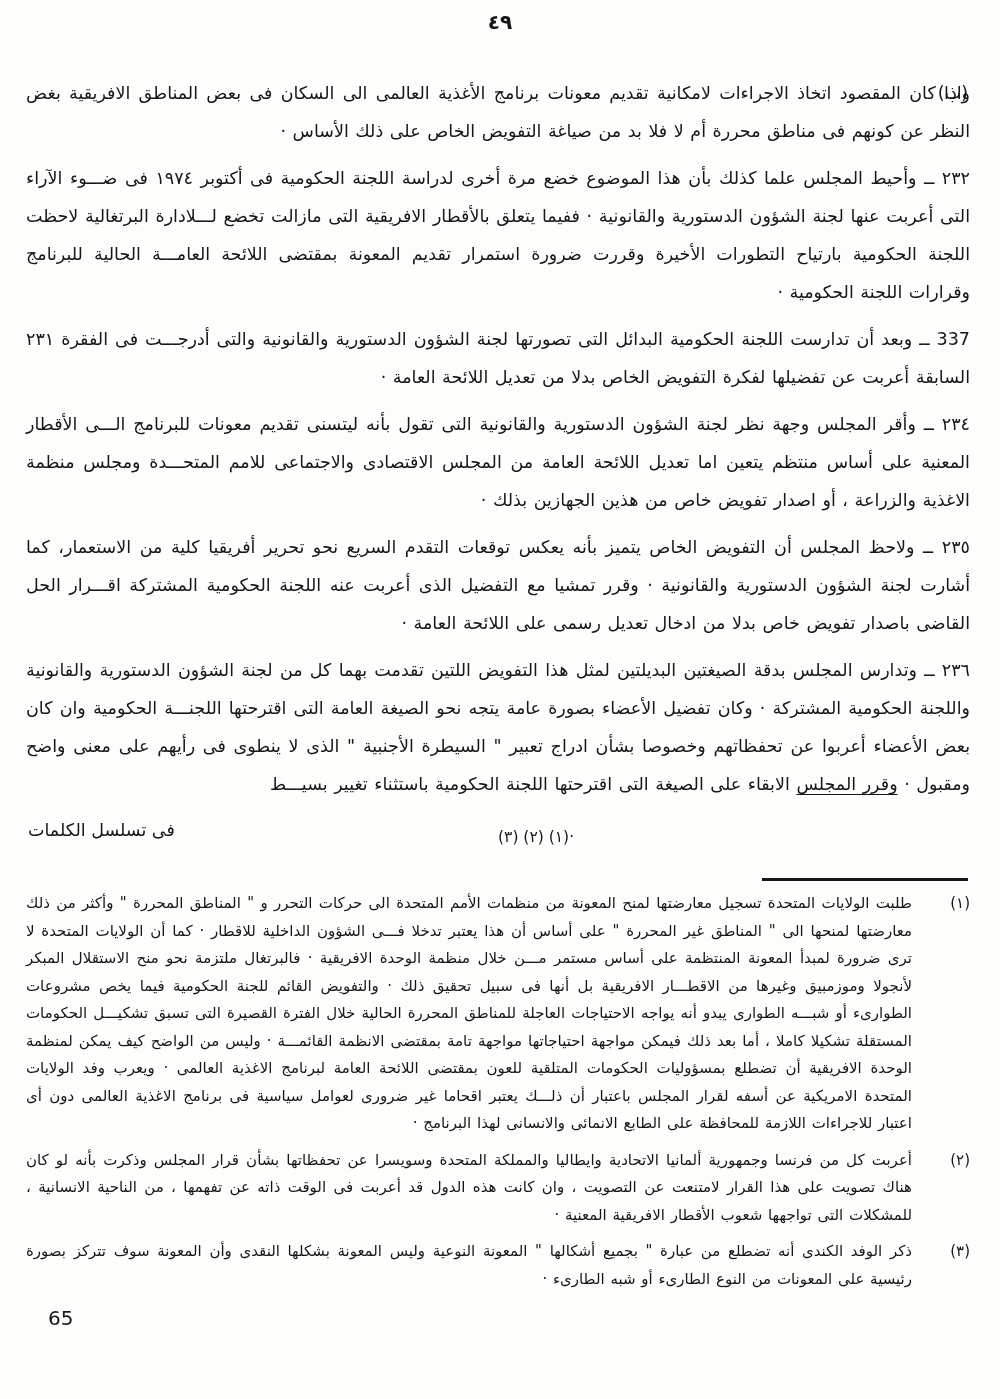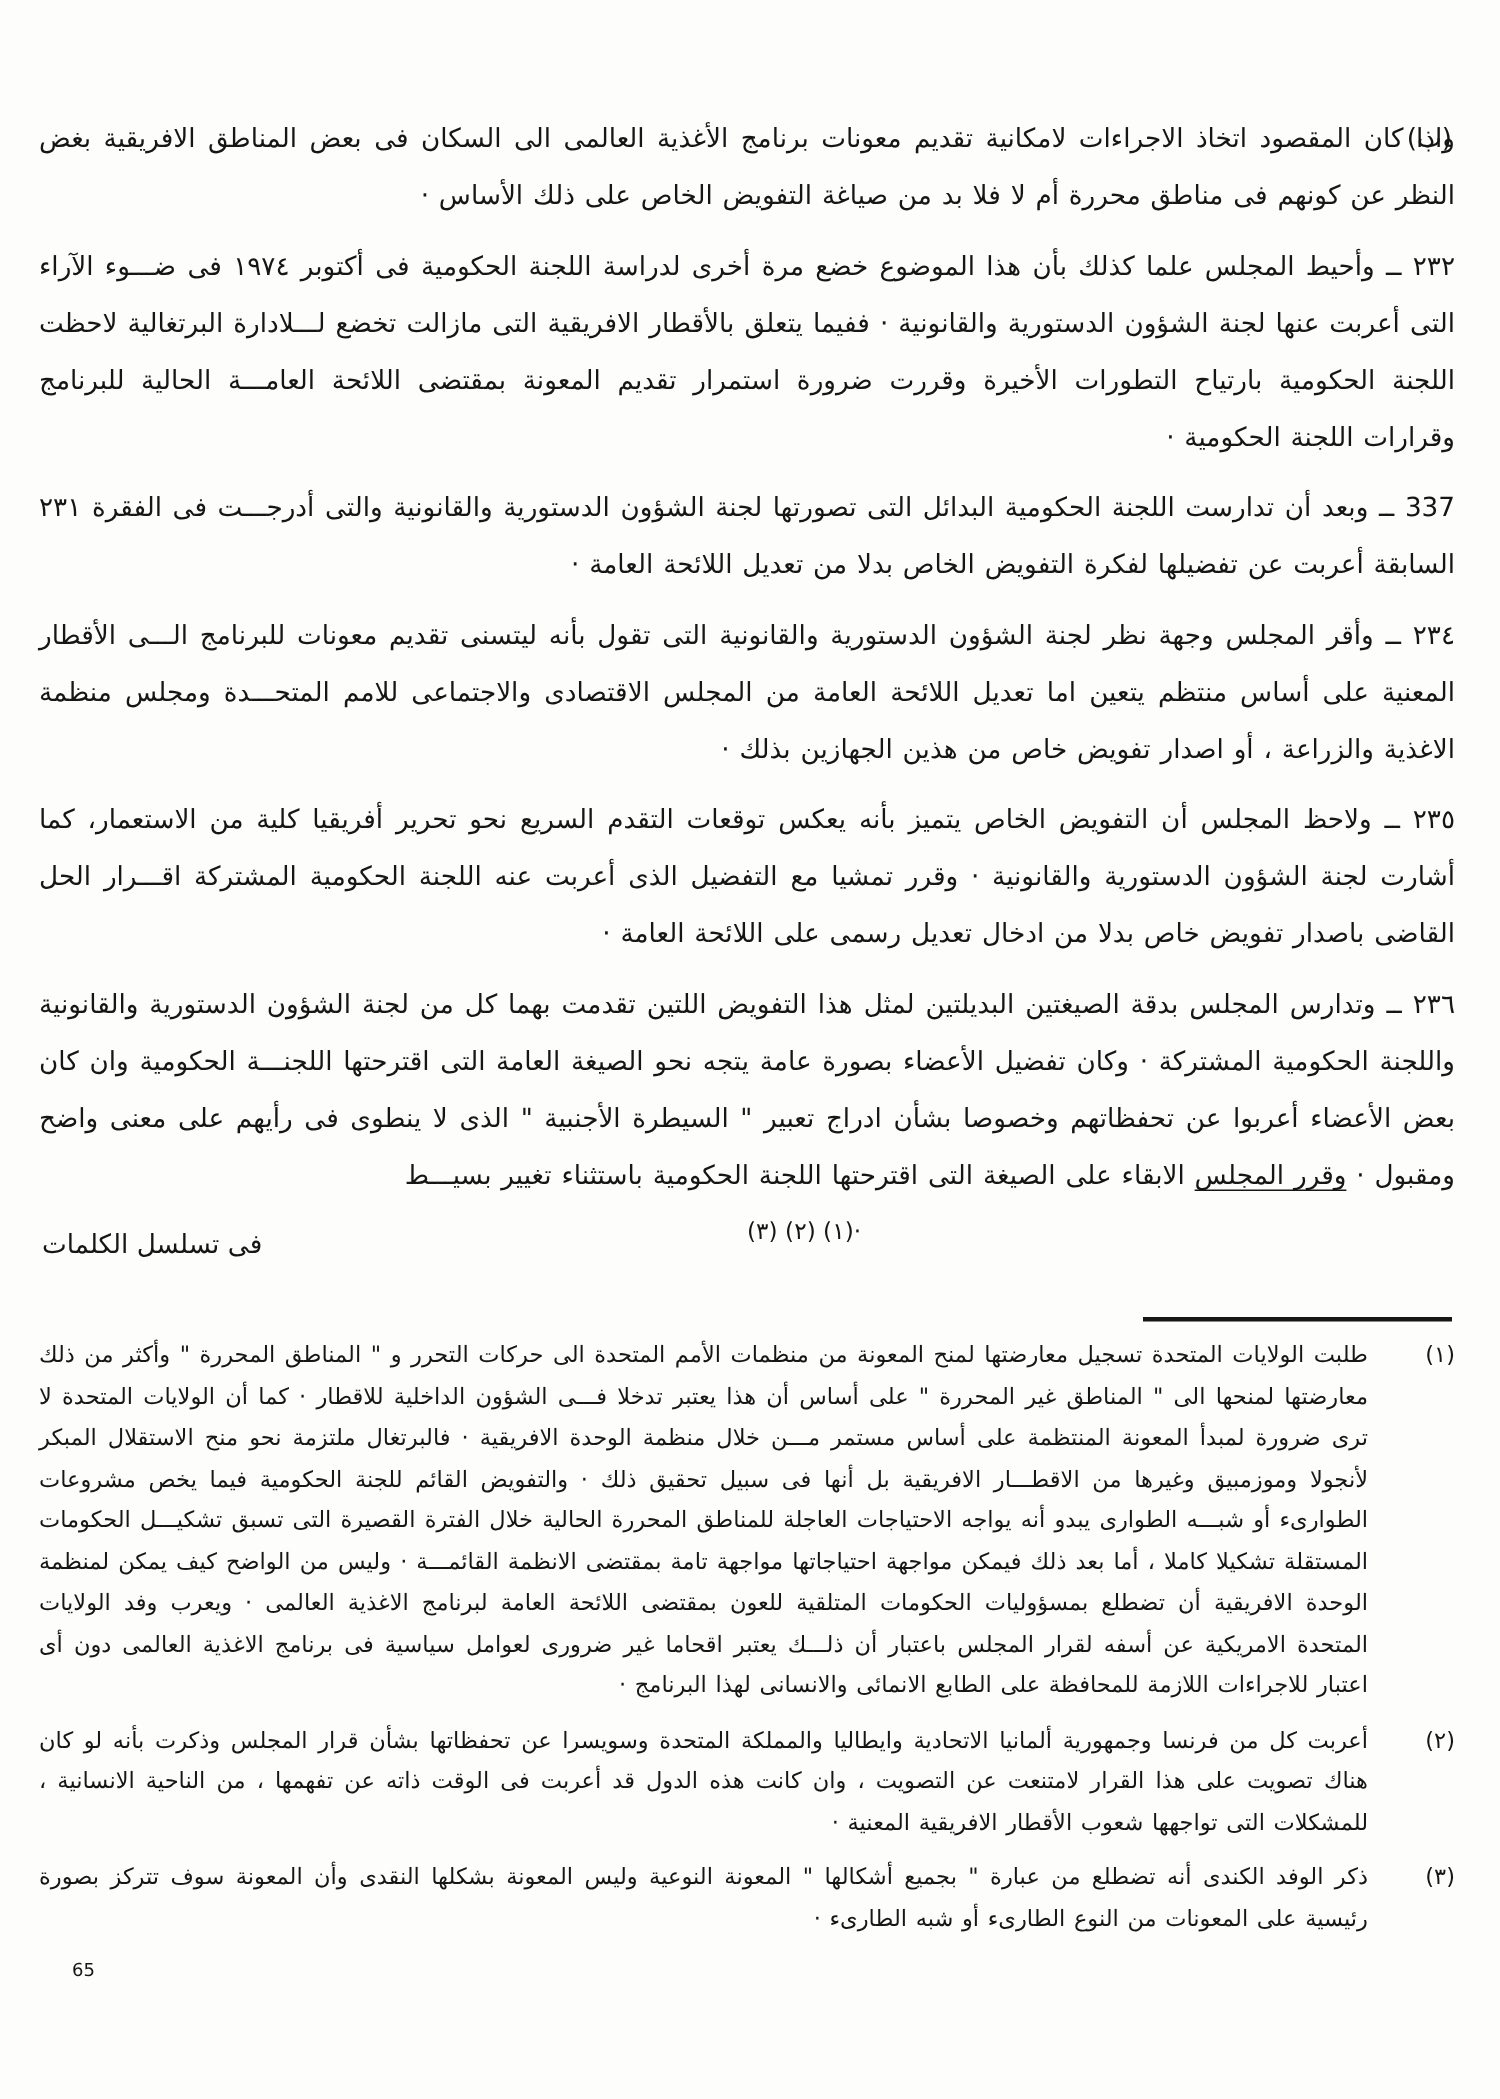--- a/index.html
+++ b/index.html
@@ -69,21 +69,21 @@
     position: absolute;
     left: 2px;
     top: 8px;
     direction: rtl;
     font-size: 17.5px;
     white-space: nowrap;
   }
   .p236-lastline .refs {
     position: absolute;
     left: 472px;
-    top: 0;
+    top: 16px;
     direction: rtl;
     font-size: 15.5px;
     white-space: nowrap;
   }
   .footnote-rule {
     position: absolute;
     top: 878px;
     right: 32px;
     width: 206px;
     height: 3px;
@@ -112,29 +112,30 @@
     direction: rtl;
     text-align: justify;
     font-size: 15px;
     line-height: 27.5px;
     word-spacing: 1px;
   }
   .bottom-page-number {
     position: absolute;
     left: 48px;
     top: 1306px;
-    font-size: 12px;
+    font-size: 20px;
     direction: ltr;
   }
 </style>
 </head>
 <body>
 
 <div class="page">
 
+  <div class="top-page-number">٤٩</div>
 
   <div class="body-text">
 
     <div class="para para-b">
       <span class="b-marker">(ب)</span>
       <div class="b-text">واذا كان المقصود اتخاذ الاجراءات لامكانية تقديم معونات برنامج الأغذية العالمى الى السكان فى بعض المناطق الافريقية بغض النظر عن كونهم فى مناطق محررة أم لا فلا بد من صياغة التفويض الخاص على ذلك الأساس ·</div>
     </div>
 
     <div class="para">٢٣٢ ــ وأحيط المجلس علما كذلك بأن هذا الموضوع خضع مرة أخرى لدراسة اللجنة الحكومية فى أكتوبر ١٩٧٤ فى ضـــوء الآراء التى أعربت عنها لجنة الشؤون الدستورية والقانونية · ففيما يتعلق بالأقطار الافريقية التى مازالت تخضع لـــلادارة البرتغالية لاحظت اللجنة الحكومية بارتياح التطورات الأخيرة وقررت ضرورة استمرار تقديم المعونة بمقتضى اللائحة العامـــة الحالية للبرنامج وقرارات اللجنة الحكومية ·</div>
 

